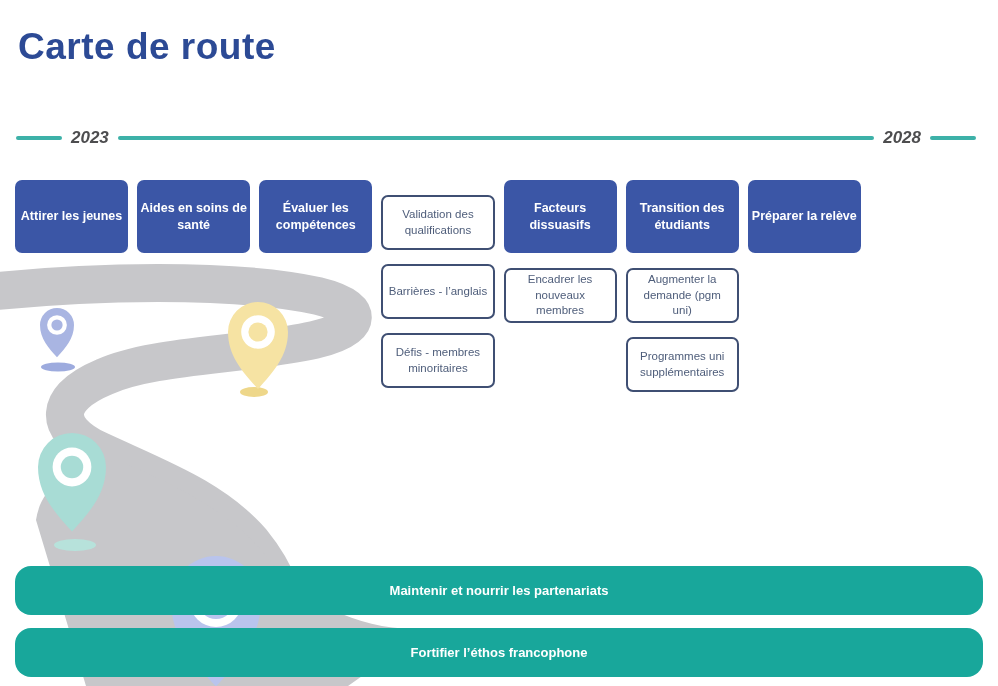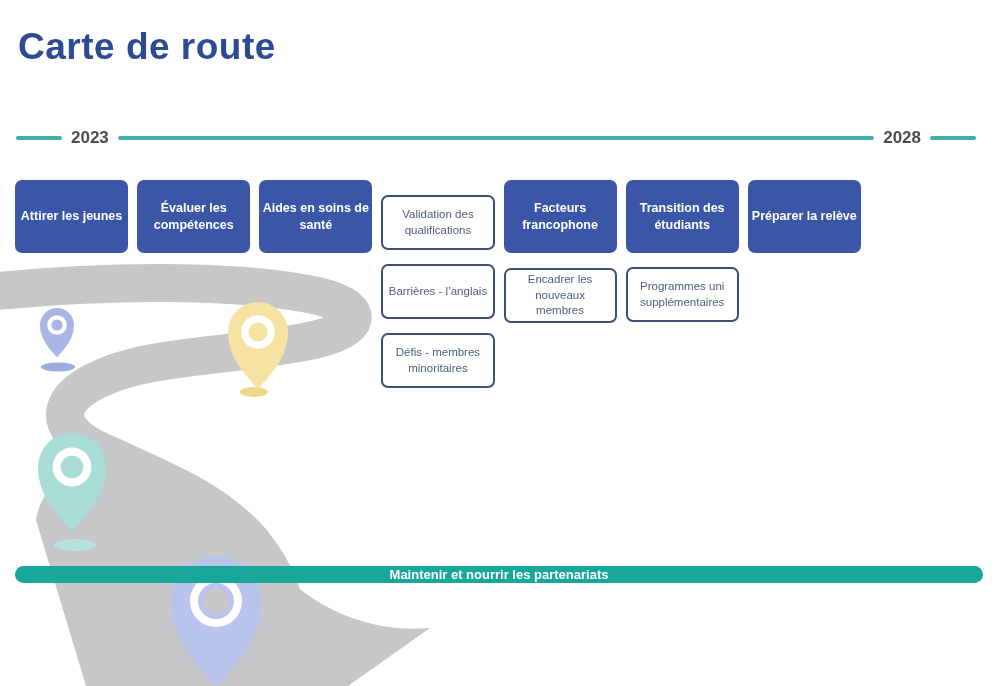--- a/index.html
+++ b/index.html
@@ -13,21 +13,21 @@
     font-size:37px;font-weight:bold;letter-spacing:.5px;
     color:var(--c-title,#2c4a95);
   }
   .timeline{
     position:absolute;left:16px;right:22px;top:125px;height:26px;z-index:2;
     display:flex;align-items:center;
   }
   .tl-seg{height:4px;background:var(--c-line,#3db1a8);border-radius:2px;}
   .tl-seg.short{width:46px;}
   .tl-seg.long{flex:1;}
-  .tl-year{font-weight:bold;font-size:17px;color:var(--c-year,#4d4d4f);margin:0 9px;}
+  .tl-year{font-weight:bold;font-size:17px;color:var(--c-year,#4d4d4f);margin:0 9px;font-style:italic;}
   .columns{
     position:absolute;left:15px;right:15px;top:180px;z-index:2;
     display:grid;grid-template-columns:repeat(8,1fr);column-gap:9px;
   }
   .col{display:flex;flex-direction:column;min-width:0;}
   .phase{
     height:73px;background:var(--c-header,#3b56a6);border-radius:7px;
     color:#ffffff;font-weight:bold;font-size:12.5px;line-height:1.3;
     display:flex;align-items:center;justify-content:center;text-align:center;
     padding:2px 3px;box-sizing:border-box;
@@ -38,21 +38,21 @@
     color:var(--c-subtext,#4e5d7a);font-size:11.5px;line-height:1.35;
     display:flex;align-items:center;justify-content:center;text-align:center;
     padding:2px 5px;box-sizing:border-box;
   }
   .col .sub.first{margin-top:15px;}
   .bands{
     position:absolute;left:15px;right:15px;top:566px;z-index:2;
     display:flex;flex-direction:column;gap:13px;
   }
   .band{
-    height:17px;background:var(--c-band,#18a79b);border-radius:16px;
+    height:49px;background:var(--c-band,#18a79b);border-radius:16px;
     color:#ffffff;font-weight:bold;font-size:13px;
     display:flex;align-items:center;justify-content:center;text-align:center;
   }
 </style>
 </head>
 <body>
 
 <div class="canvas" style="--c-title: #2c4a95; --c-header: #3b56a6; --c-subborder: #3f4f73; --c-subtext: #4e5d7a; --c-band: #18a79b; --c-line: #3db1a8; --c-year: #4d4d4f;">
 
   <svg class="bg" width="998" height="686" viewBox="0 0 998 686" aria-hidden="true">
@@ -109,40 +109,42 @@
     <div class="tl-seg long"></div>
     <div class="tl-year">2028</div>
     <div class="tl-seg short"></div>
   </div>
 
   <div class="columns">
       <div class="col">
         <div class="phase">Attirer les jeunes</div>
       </div>
       <div class="col">
-        <div class="phase">Évaluer les compétences</div>
+        <div class="phase">Aides en soins de santé</div>
       </div>
       <div class="col">
-        <div class="phase">Aides en soins de santé</div>
+        <div class="phase">Évaluer les compétences</div>
       </div>
       <div class="col">
         <div class="sub first">Validation des qualifications</div>
         <div class="sub">Barrières - l’anglais</div>
         <div class="sub">Défis - membres minoritaires</div>
       </div>
       <div class="col">
-        <div class="phase">Facteurs francophone</div>
+        <div class="phase">Facteurs dissuasifs</div>
         <div class="sub first">Encadrer les nouveaux membres</div>
       </div>
       <div class="col">
         <div class="phase">Transition des étudiants</div>
+        <div class="sub first">Augmenter la demande (pgm uni)</div>
         <div class="sub">Programmes uni supplémentaires</div>
       </div>
       <div class="col">
         <div class="phase">Préparer la relève</div>
       </div>
     </div>
 
   <div class="bands">
       <div class="band">Maintenir et nourrir les partenariats</div>
+      <div class="band">Fortifier l’éthos francophone</div>
     </div>
 
 </div>
 
 </body></html>

